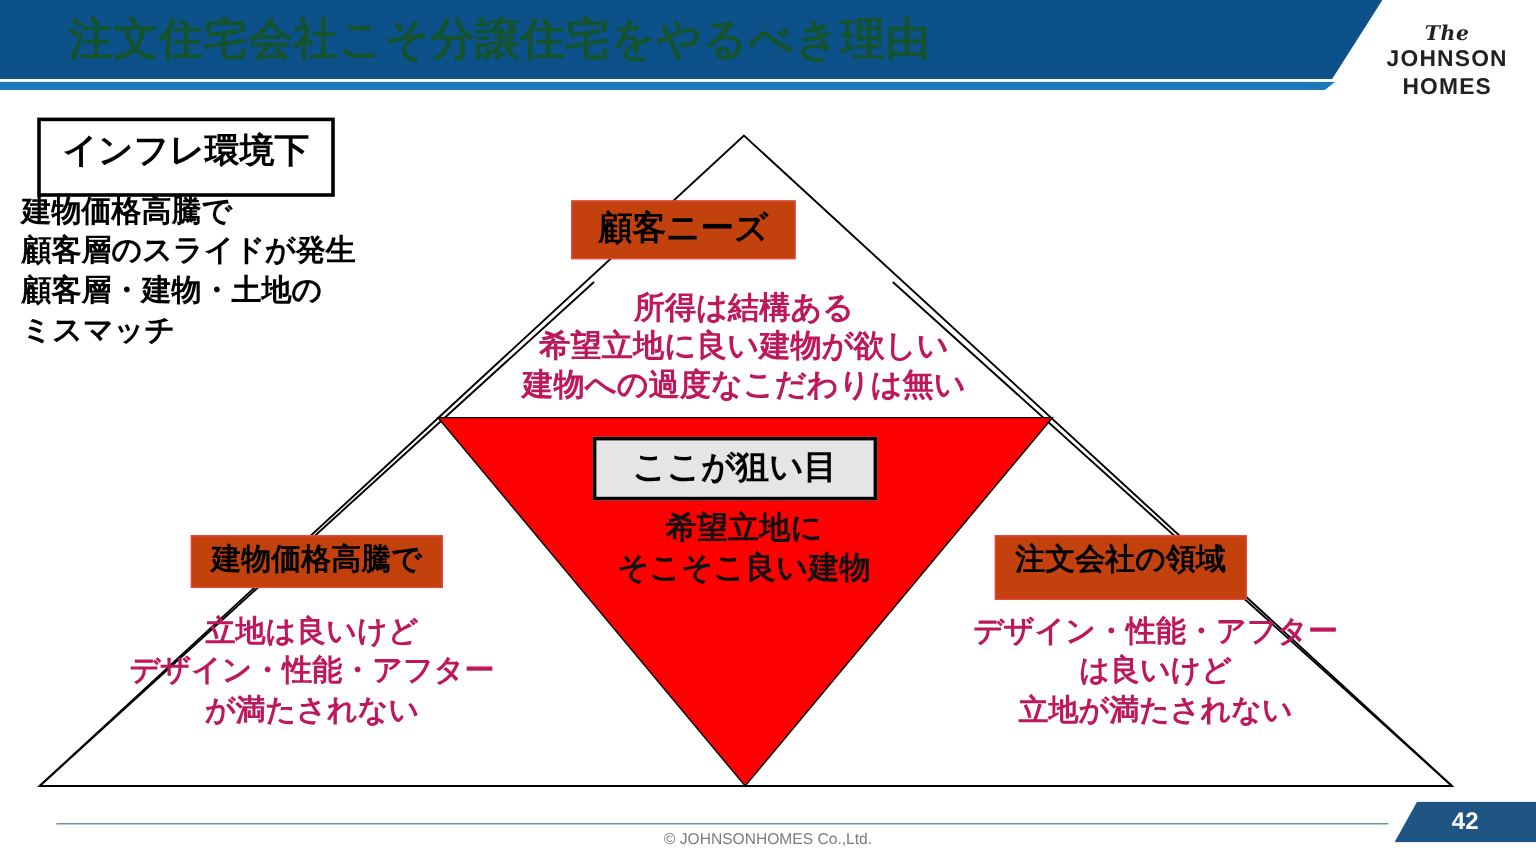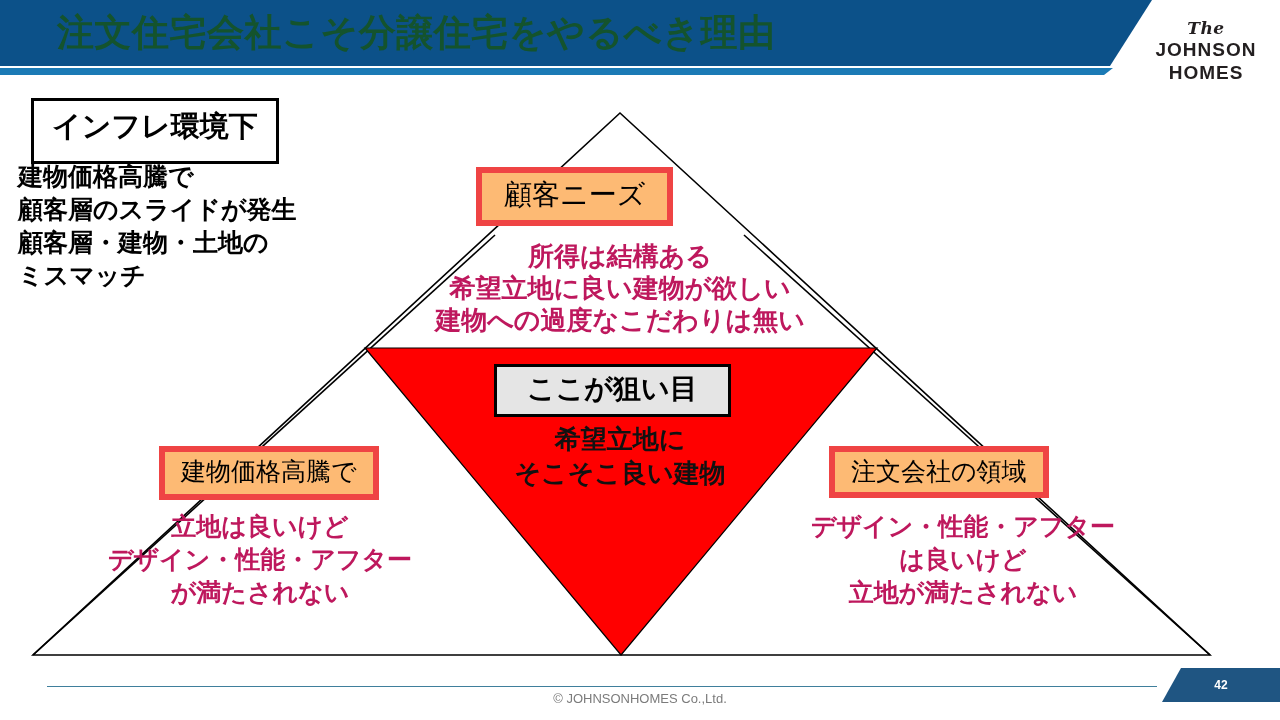--- a/index.html
+++ b/index.html
@@ -97,43 +97,43 @@
     font-weight: bold;
     color: #000000;
     line-height: 33px;
     white-space: pre-line;
     z-index: 5;
   }
 
   
   .label-box {
     position: absolute;
-    background: #fdba74;
-    border: 6px solid #ef4444;
-    font-weight: normal;
+    background: #c2410c;
+    border: 1px solid #ef4444;
+    font-weight: bold;
     color: #000000;
     text-align: center;
     z-index: 6;
     white-space: nowrap;
   }
   #needs-box {
     left: 476px; top: 167px;
     padding: 4px 22px 7px 22px;
     font-size: 28px;
     line-height: 36px;
   }
   #bunjo-box {
     left: 159px; top: 446px;
     padding: 3px 16px 6px 16px;
     font-size: 25px;
     line-height: 33px;
   }
   #chumon-box {
     left: 829px; top: 446px;
-    padding: 3px 16px 4px 16px;
+    padding: 3px 16px 16px 16px;
     font-size: 25px;
     line-height: 33px;
   }
 
   
   .target-box {
     position: absolute;
     left: 494px; top: 364px;
     padding: 4px 30px 7px 30px;
     background: #e5e5e5;
@@ -208,21 +208,21 @@
     clip-path: polygon(19px 0, 118px 0, 118px 34px, 0 34px);
     z-index: 3;
   }
   .page-num {
     position: absolute;
     right: 0; top: 668px;
     width: 118px; height: 34px;
     display: flex;
     align-items: center;
     justify-content: center;
-    font-size: 12px;
+    font-size: 20px;
     font-weight: bold;
     color: #ffffff;
     z-index: 4;
   }
 </style>
 </head>
 <body>
 
 <div class="header-band"></div>
 <div class="header-accent"></div>

